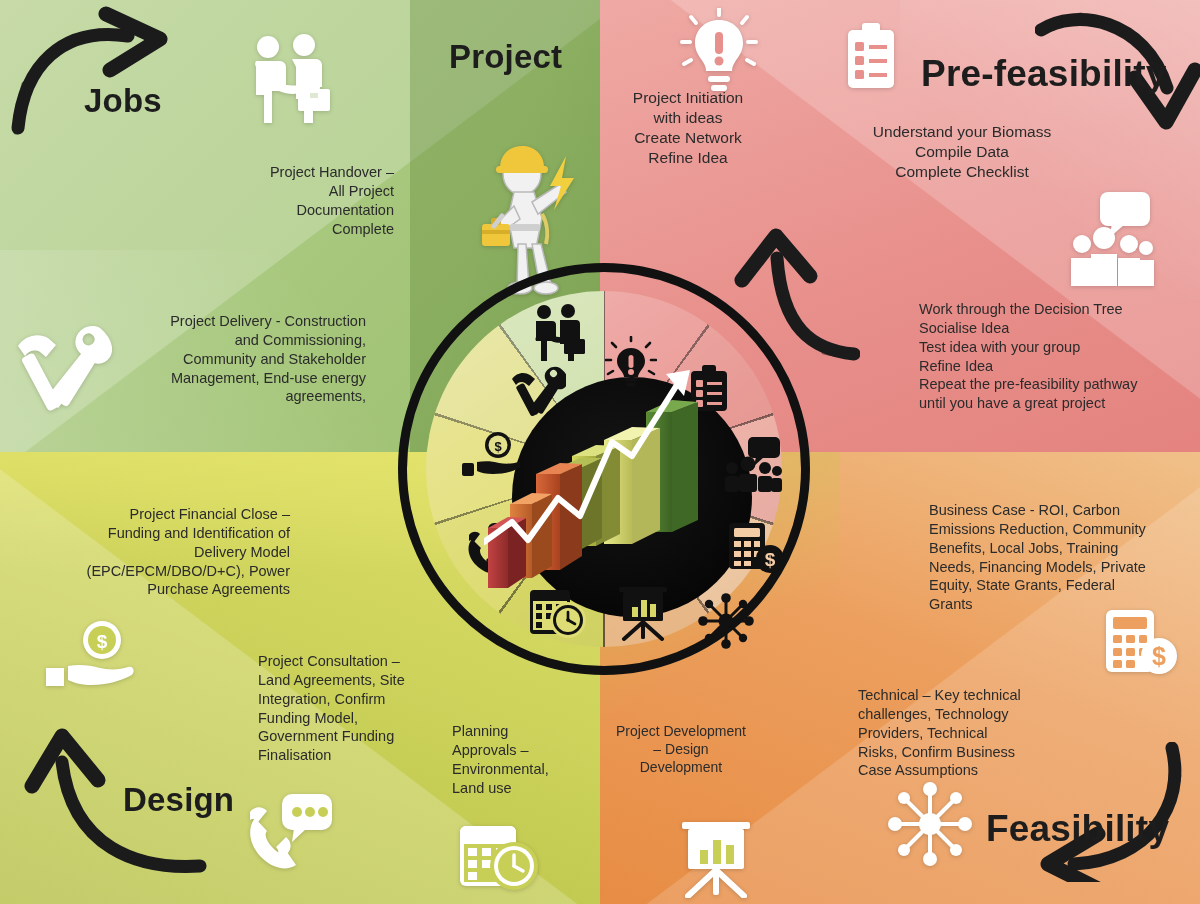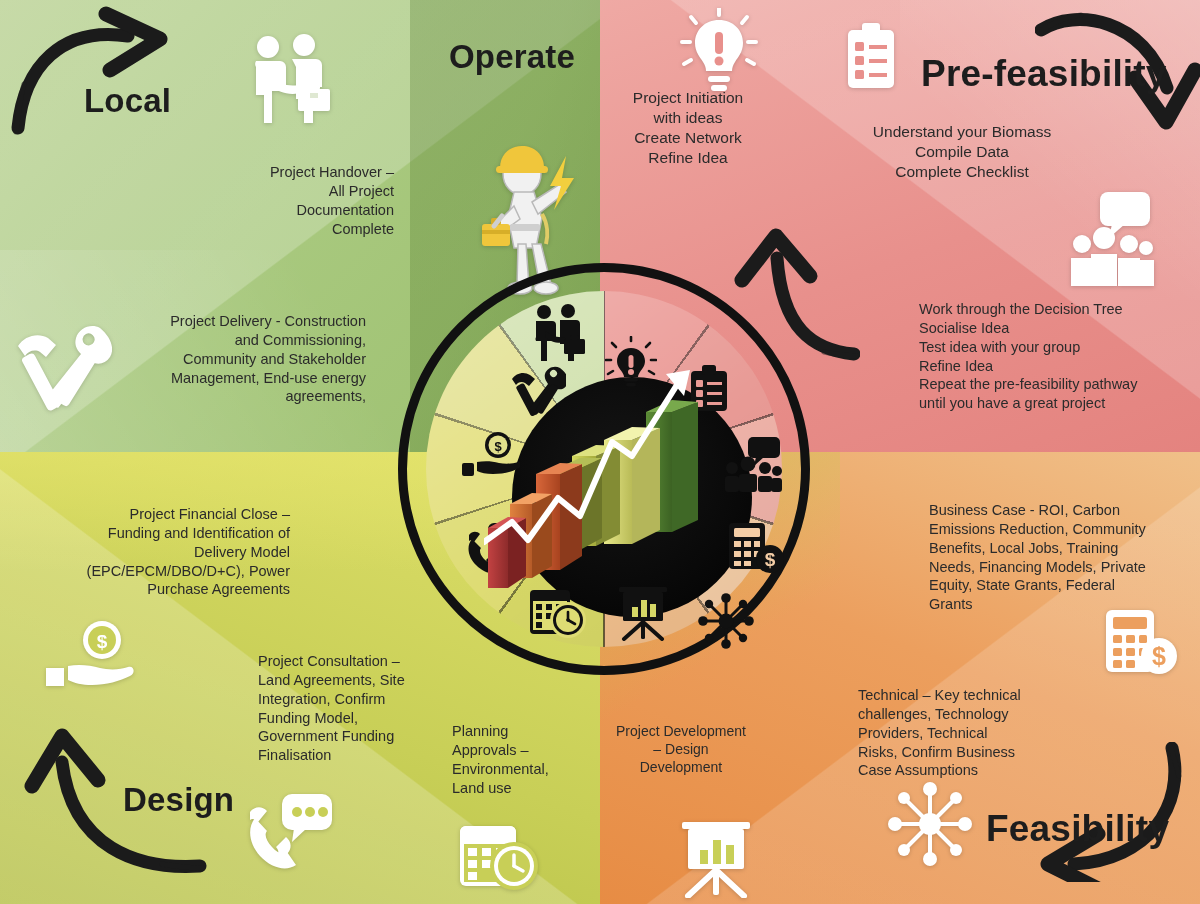--- a/index.html
+++ b/index.html
@@ -129,22 +129,22 @@
   </div>
 
   <div class="arrow" style="left:18px;top:720px;width:190px;height:160px;">
     <svg viewBox="0 0 190 160">
       <path d="M182 146 C120 150 54 128 44 42" stroke="#1b1b1b" stroke-width="13" fill="none" stroke-linecap="round"></path>
       <path d="M14 66 L44 16 L80 60" stroke="#1b1b1b" stroke-width="15" fill="none" stroke-linecap="round" stroke-linejoin="round"></path>
       <path d="M185 148 C168 148 155 146 144 144" stroke="#1b1b1b" stroke-width="5" fill="none" opacity=".5" stroke-linecap="round"></path>
     </svg>
   </div>
 
-  <div class="big-label" style="left:84px;top:82px;font-size:33px;">Local</div>
-  <div class="big-label" style="left:449px;top:38px;font-size:33px;">Operate</div>
+  <div class="big-label" style="left:84px;top:82px;font-size:33px;">Jobs</div>
+  <div class="big-label" style="left:449px;top:38px;font-size:33px;">Project</div>
   <div class="big-label" style="left:921px;top:53px;font-size:37px;">Pre-feasibility</div>
   <div class="big-label" style="left:986px;top:808px;font-size:37px;">Feasibility</div>
   <div class="big-label" style="left:123px;top:781px;font-size:33px;text-align:right;">Design</div>
 
   <div class="txt" style="left:600px;top:88px;width:176px;font-size:15.5px;text-align:center;">Project Initiation
 with ideas
 Create Network
 Refine Idea</div>
 
   <div class="txt" style="left:812px;top:122px;width:300px;font-size:15.5px;text-align:center;">Understand your Biomass

